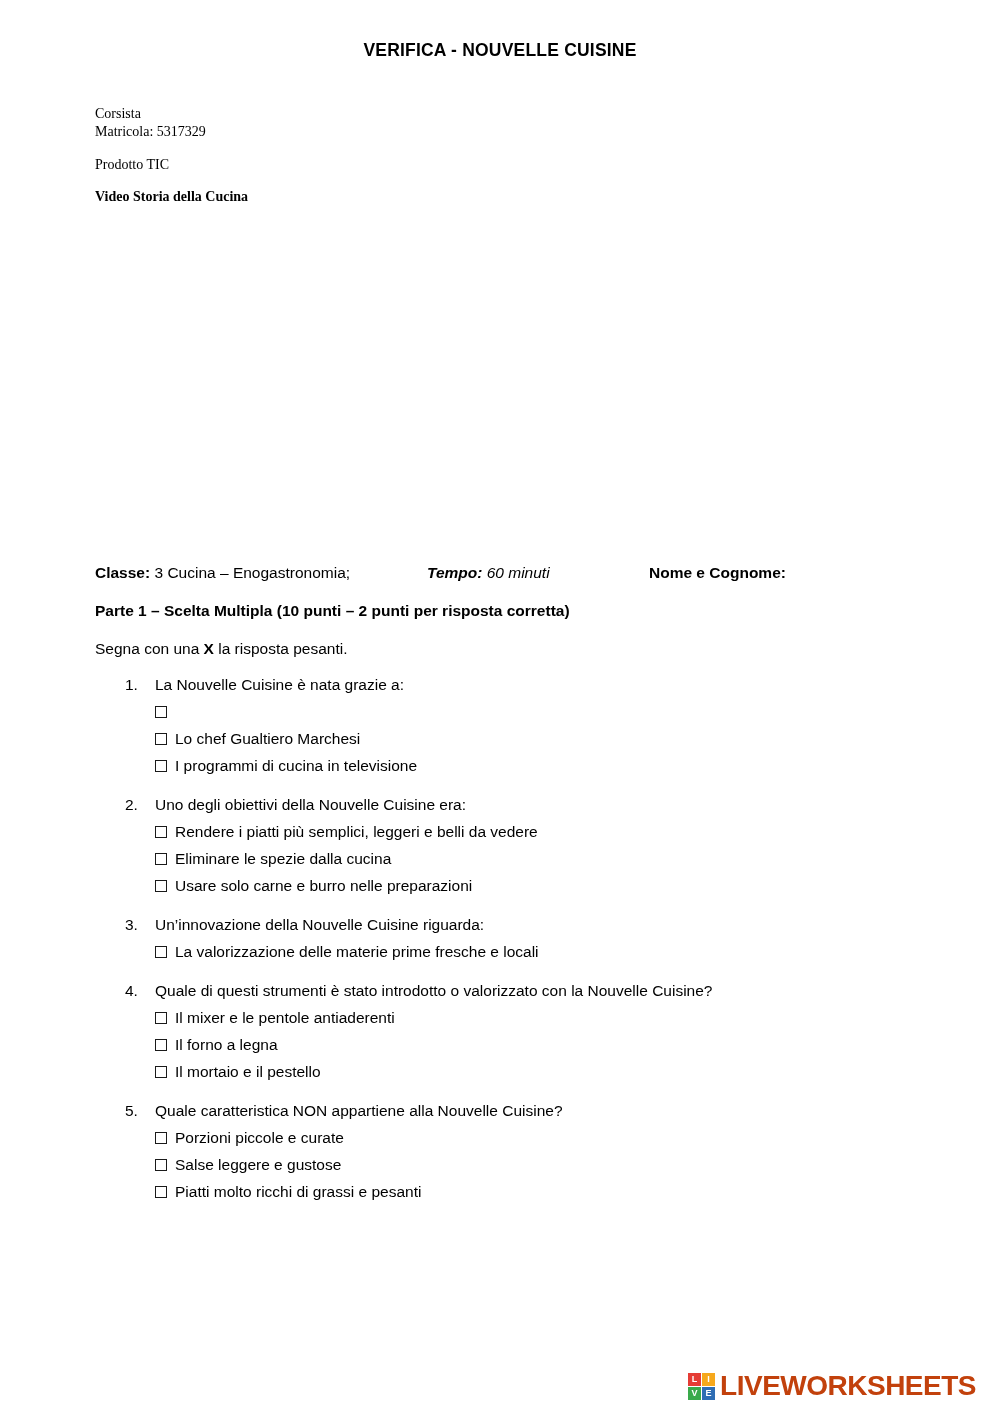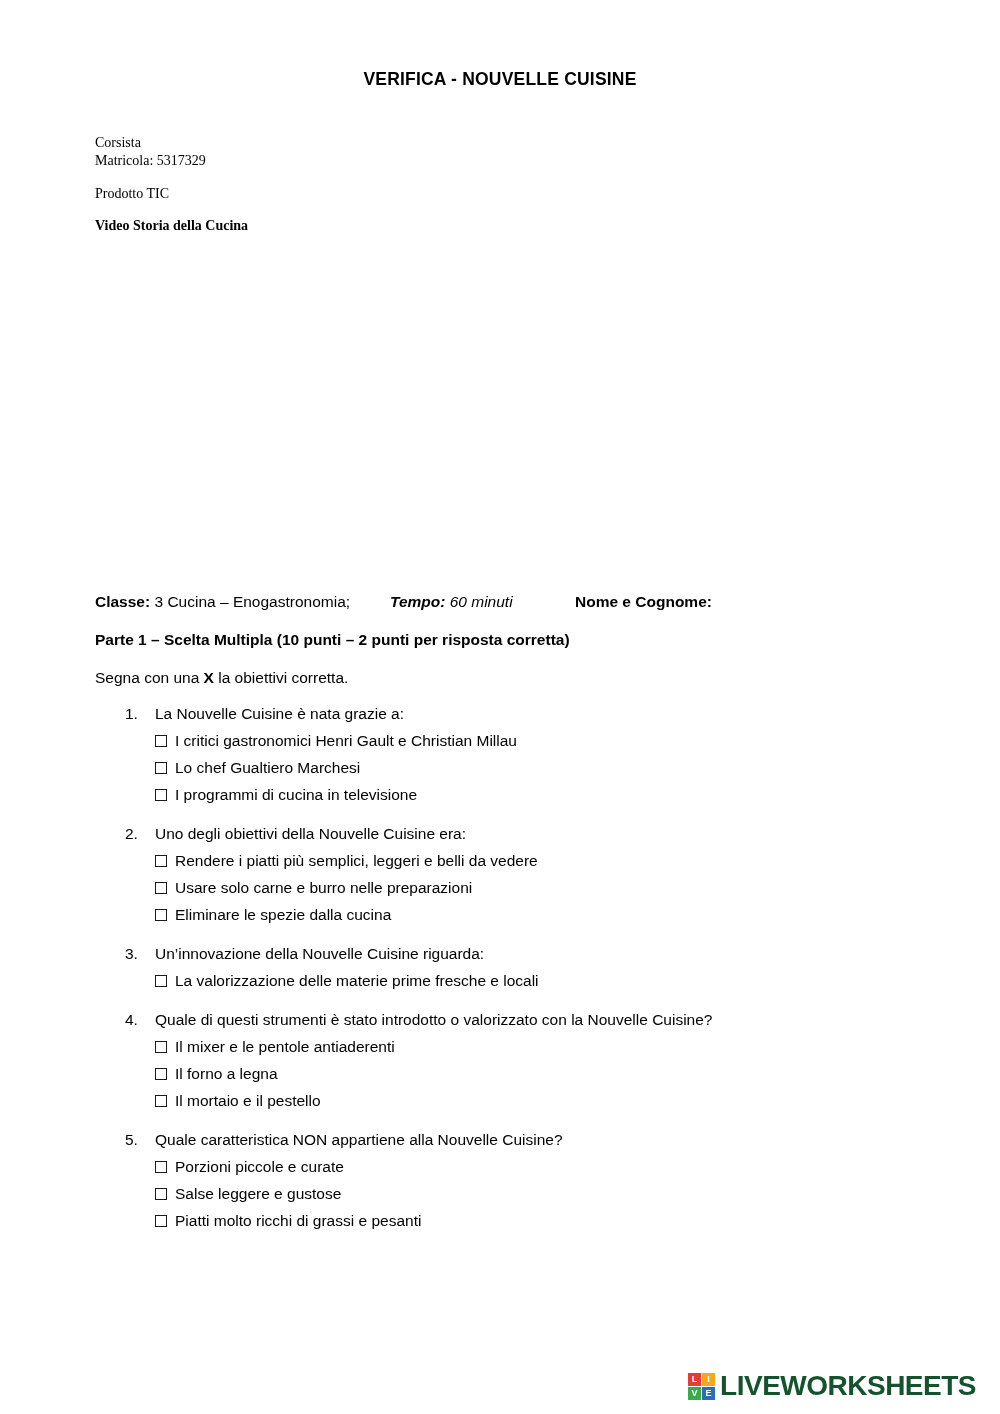--- a/index.html
+++ b/index.html
@@ -6,41 +6,40 @@
   body {
     width: 1000px;
     height: 1414px;
     background: #ffffff;
     position: relative;
     font-family: "Liberation Sans", sans-serif;
     color: #000;
     overflow: hidden;
   }
   .page {
-    padding: 50px 95px 0 95px;
+    padding: 40px 95px 0 95px;
     box-sizing: border-box;
-    margin-top: 19px;
   }
   .doc-title {
     text-align: center;
     font-weight: bold;
     font-size: 17.5px;
     letter-spacing: 0.2px;
   }
   .student-block {
     font-family: "Liberation Serif", serif;
     font-size: 14px;
     margin-top: 44px;
     line-height: 1.32;
   }
   .student-block .para { margin-top: 14px; }
   .video-title { font-weight: bold; }
   .video-spacer { height: 352px; }
   .quiz { font-size: 15.5px; line-height: 27px; }
-  .meta-line { display: flex; margin-bottom: 11px; }
+  .meta-line { display: flex; margin-bottom: 11px; gap: 37px; }
   .meta-col1 { width: 295px; }
   .meta-col2 { width: 185px; font-style: italic; }
   .bold { font-weight: bold; }
   .part-heading { font-weight: bold; margin-bottom: 11px; }
   .instruction { margin-bottom: 9px; }
   .question { margin-bottom: 12px; }
   .q-line { display: flex; }
   .q-num {
     display: inline-block;
     margin-left: 30px;
@@ -107,40 +106,40 @@
   <div class="quiz">
 
     <div class="meta-line">
       <span class="meta-col1"><span class="bold">Classe:</span> <span>3 Cucina – Enogastronomia;</span></span>
       <span class="meta-col2"><span class="bold">Tempo:</span> <span>60 minuti</span></span>
       <span class="bold">Nome e Cognome:</span>
     </div>
 
     <div class="part-heading">Parte 1 – Scelta Multipla (10 punti – 2 punti per risposta corretta)</div>
 
-    <div class="instruction"><span>Segna con una </span><span class="bold">X</span><span> la obiettivi corretta.</span></div>
+    <div class="instruction"><span>Segna con una </span><span class="bold">X</span><span> la risposta pesanti.</span></div>
 
     <div class="question">
       <div class="q-line">
         <span class="q-num">1.</span>
         <span class="q-text">La Nouvelle Cuisine è nata grazie a:</span>
       </div>
-      <div class="option"><span class="checkbox"></span><span>I critici gastronomici Henri Gault e Christian Millau</span></div>
+      <div class="option"><span class="checkbox"></span></div>
       <div class="option"><span class="checkbox"></span><span>Lo chef Gualtiero Marchesi</span></div>
       <div class="option"><span class="checkbox"></span><span>I programmi di cucina in televisione</span></div>
     </div>
 
     <div class="question">
       <div class="q-line">
         <span class="q-num">2.</span>
         <span class="q-text">Uno degli obiettivi della Nouvelle Cuisine era:</span>
       </div>
       <div class="option"><span class="checkbox"></span><span>Rendere i piatti più semplici, leggeri e belli da vedere</span></div>
+      <div class="option"><span class="checkbox"></span><span>Eliminare le spezie dalla cucina</span></div>
       <div class="option"><span class="checkbox"></span><span>Usare solo carne e burro nelle preparazioni</span></div>
-      <div class="option"><span class="checkbox"></span><span>Eliminare le spezie dalla cucina</span></div>
     </div>
 
     <div class="question">
       <div class="q-line">
         <span class="q-num">3.</span>
         <span class="q-text">Un’innovazione della Nouvelle Cuisine riguarda:</span>
       </div>
       <div class="option"><span class="checkbox"></span><span>La valorizzazione delle materie prime fresche e locali</span></div>
     </div>
 
@@ -167,14 +166,14 @@
   </div>
 </div>
 
 <div class="footer-logo">
   <span class="logo-grid">
     <span class="logo-cell" style="background-color: rgb(229, 60, 53);">L</span>
     <span class="logo-cell" style="background-color: rgb(246, 168, 28);">I</span>
     <span class="logo-cell" style="background-color: rgb(58, 170, 75);">V</span>
     <span class="logo-cell" style="background-color: rgb(46, 109, 180);">E</span>
   </span>
-  <span class="brand-text" style="color: #14532d;">LIVEWORKSHEETS</span>
+  <span class="brand-text" style="color: #c2410c;">LIVEWORKSHEETS</span>
 </div>
 
 </body></html>

